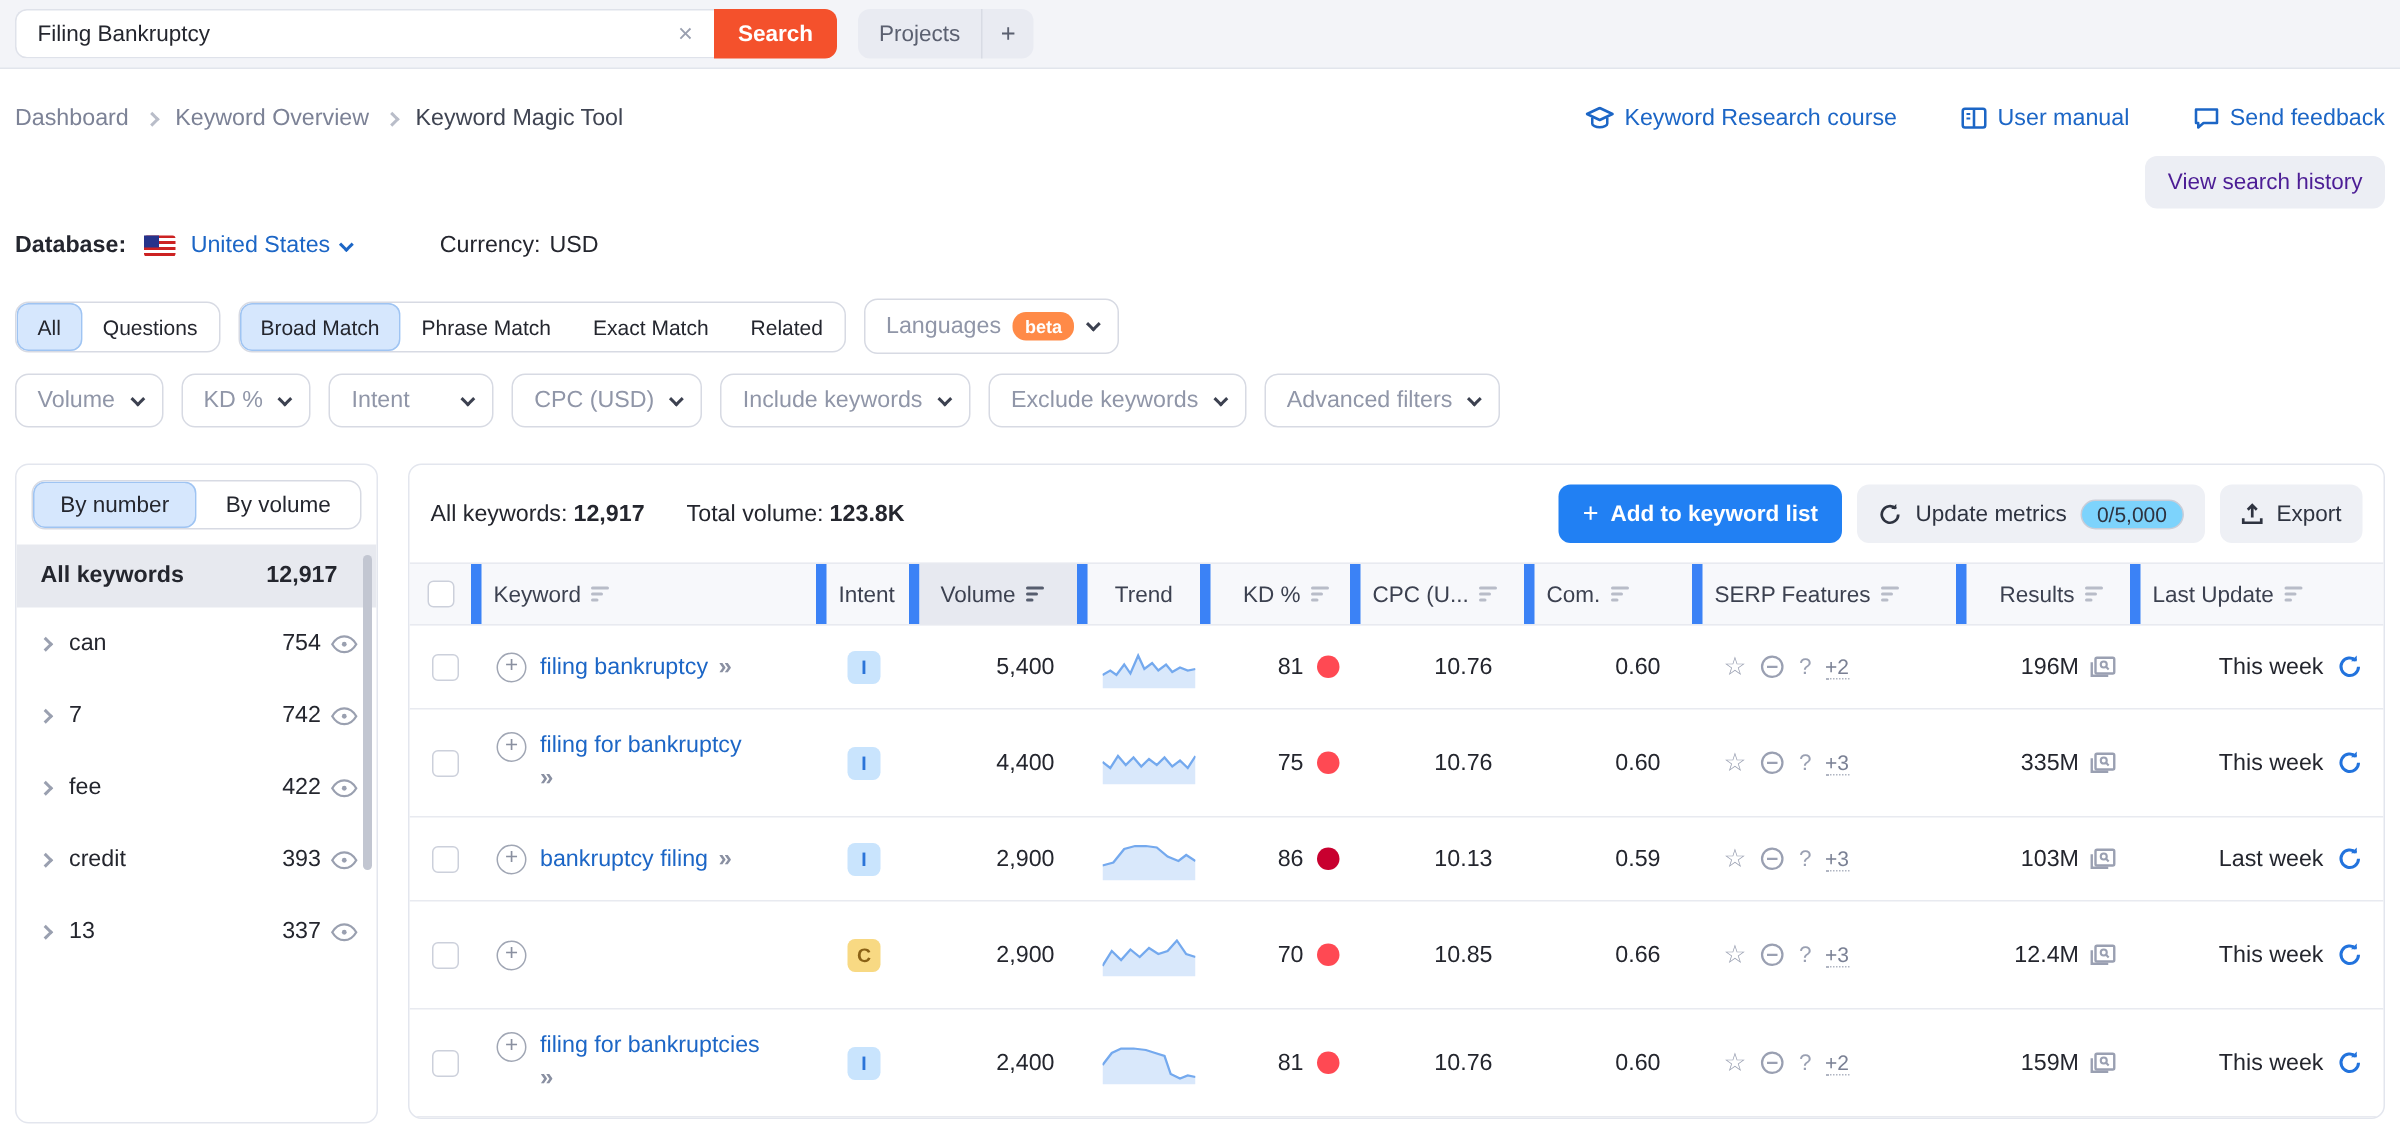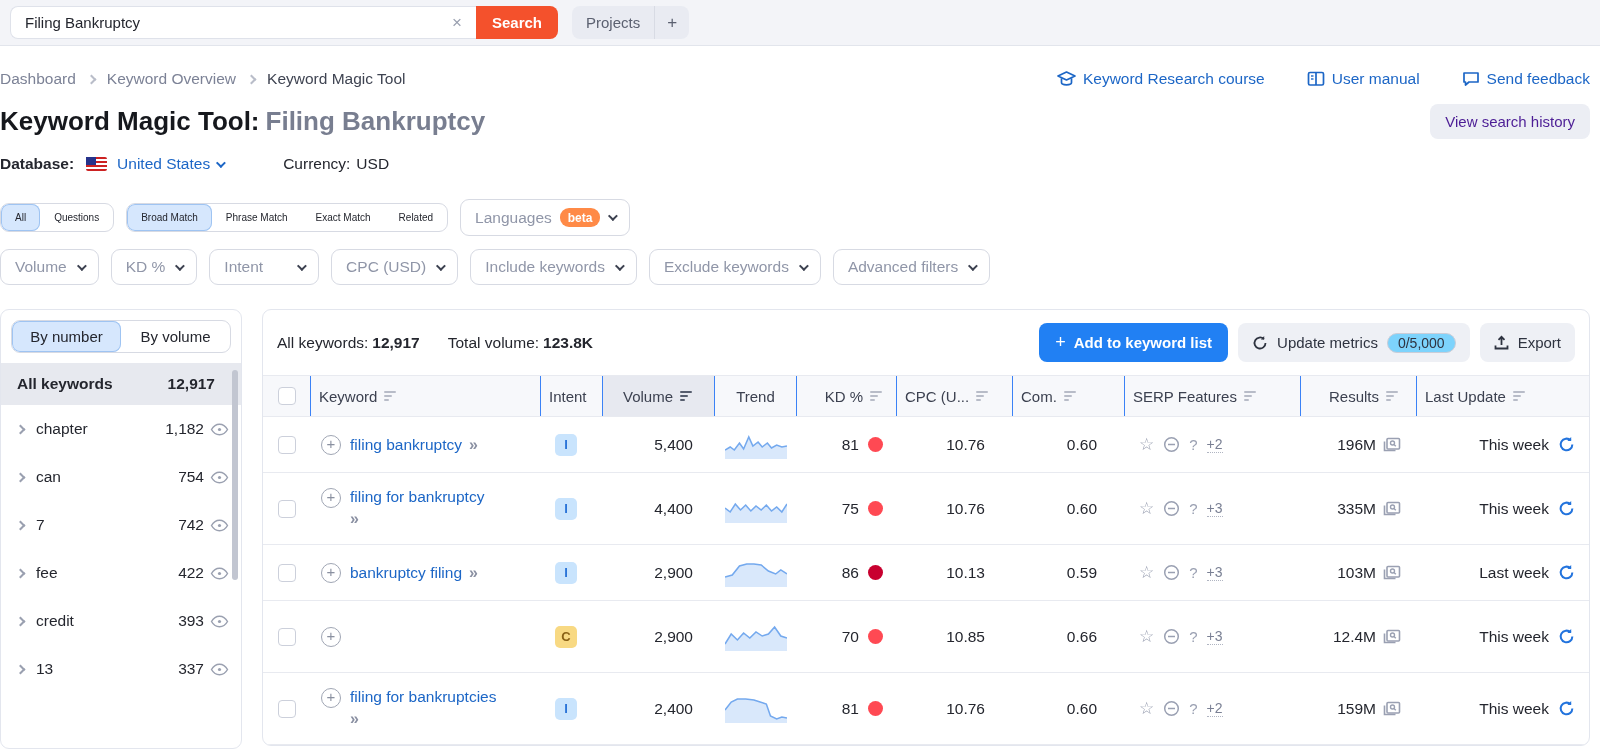--- a/index.html
+++ b/index.html
@@ -15,21 +15,21 @@
     font-size:15px; color:#24262e; }
   .search-input input { border:none; outline:none; flex:1; font:inherit; color:inherit; background:transparent; }
   .clear-x { color:#9aa0b0; font-size:17px; cursor:pointer; padding:0 4px; }
   .search-btn { background:#f4512c; color:#fff; border:none; border-radius:0 8px 8px 0;
     font-size:15px; font-weight:700; padding:0 16px; cursor:pointer; }
   .projects-group { display:flex; align-items:center; background:#e9ebf2; border-radius:8px; height:33px; }
   .projects-btn { padding:0 14px; font-size:15px; color:#5b6070; cursor:pointer; }
   .proj-divider { width:1px; height:33px; background:#d8dbe4; }
   .proj-plus { padding:0 12px; font-size:17px; color:#5b6070; cursor:pointer; }
 
-  .page { padding:0 10px 0 0; }
+  .page { padding:0 10px 0 10px; }
 
   
   .crumb-row { display:flex; align-items:center; margin-top:24px; }
   .breadcrumb { display:flex; align-items:center; gap:10px; font-size:15.5px; }
   .crumb { color:#7c8296; cursor:pointer; }
   .crumb.current { color:#3f4452; }
   .crumb-sep { width:7px; height:7px; border:solid #b9bdc9; border-width:2px 2px 0 0;
     transform:rotate(45deg); margin:0 2px; }
   .help-links { margin-left:auto; display:flex; align-items:center; gap:42px; }
   .help-link { display:flex; align-items:center; gap:7px; color:#1c66c6; font-size:15.5px; cursor:pointer; }
@@ -49,21 +49,21 @@
     background:repeating-linear-gradient(#c22 0 2px,#fff 2px 4px); position:relative; }
   .flag::after { content:""; position:absolute; left:0; top:0; width:10px; height:8px; background:#26338b; }
   .db-link { color:#1c66c6; display:flex; align-items:center; gap:6px; cursor:pointer; }
   .chev { width:7px; height:7px; border:solid currentColor; border-width:0 2px 2px 0;
     transform:rotate(45deg) translateY(-2px); display:inline-block; }
   .currency { margin-left:54px; }
 
   
   .tabs-row { display:flex; align-items:center; gap:12px; margin-top:26px; }
   .seg-group { display:flex; border:1px solid #d7dae3; border-radius:9px; overflow:hidden; background:#fff; }
-  .seg { padding:8px 14px; font-size:10px; color:#24262e; cursor:pointer; border-radius:8px; }
+  .seg { padding:8px 14px; font-size:14px; color:#24262e; cursor:pointer; border-radius:8px; }
   .seg.active { background:#d6e7fd; box-shadow:inset 0 0 0 1px #9fc4f2; }
   .lang-group { display:flex; align-items:center; gap:8px; border:1px solid #d7dae3; border-radius:9px;
     padding:8px 14px; color:#9096a8; font-size:15.5px; cursor:pointer; }
   .beta-badge { background:#ff8a47; color:#fff; font-size:12px; font-weight:700;
     border-radius:9px; padding:2.5px 8px; }
   .lang-group .chev { color:#3c4150; }
 
   
   .filters-row { display:flex; gap:12px; margin-top:13px; }
   .pill { display:flex; align-items:center; gap:10px; border:1px solid #d7dae3; border-radius:9px;
@@ -100,21 +100,21 @@
   .btn-gray { display:flex; align-items:center; gap:9px; background:#eef0f5; color:#2e3340; border:none;
     border-radius:8px; padding:8px 14px; font-size:15px; cursor:pointer; }
   .quota-pill { border:1px solid #c9cdd8; border-radius:11px; padding:1px 10px; font-size:14px; background:#7dd3fc; }
 
   
   .t-head, .t-row { display:grid;
     grid-template-columns:48px 230px 62px 112px 82px 100px 116px 112px 176px 116px 1fr;
     align-items:center; }
   .t-head { background:#f7f8fb; border-top:1px solid #e8eaf0; border-bottom:1px solid #e8eaf0;
     height:42px; font-size:15px; color:#3c4150; }
-  .h-cell { display:flex; align-items:center; gap:7px; padding:0 8px; height:100%; border-right:1px solid #3b82f6; }
+  .h-cell { display:flex; align-items:center; gap:7px; padding:0 8px; height:100%; border-right:7px solid #3b82f6; }
   .h-cell:last-child { border-right:none; }
   .h-vol { background:#e7e9f0; justify-content:flex-end; padding-right:22px; }
   .h-kd { justify-content:flex-end; padding-right:14px; }
   .h-trend { justify-content:center; }
   .h-results { justify-content:flex-end; padding-right:18px; }
   .sort-icon { display:inline-flex; flex-direction:column; gap:2px; }
   .sort-icon i { display:block; height:2px; background:#b8bcc8; border-radius:1px; }
   .sort-icon i:nth-child(1){width:12px} .sort-icon i:nth-child(2){width:8px} .sort-icon i:nth-child(3){width:5px}
   .sort-icon.active i { background:#565d6e; }
 
@@ -200,23 +200,20 @@
       <span class="help-link">
         <svg width="18" height="16" viewBox="0 0 18 16">
             <path d="M2 2h14v9H7l-3.5 3V11H2Z" fill="none" stroke="#1c66c6" stroke-width="1.7" stroke-linejoin="round"></path>
           </svg>
         <span>Send feedback</span>
       </span>
     </div>
   </div>
 
   <div class="title-row">
-    <div class="page-title">
-      <span>Keyword Magic Tool:</span><span class="q">Filing Bankruptcy</span>
-    </div>
     <button class="history-btn">View search history</button>
   </div>
 
   <div class="meta-row">
     <span class="meta-label">Database:</span>
     <span class="flag"></span>
     <span class="db-link">
       <span>United States</span>
       <span class="chev"></span>
     </span>
@@ -278,31 +275,20 @@
     <aside class="sidebar">
       <div class="side-toggle">
         <span class="seg active">By number</span>
         <span class="seg">By volume</span>
       </div>
       <div class="kw-all-row">
         <span>All keywords</span>
         <span>12,917</span>
       </div>
 
-      <div class="side-item">
-        <span class="side-chev"></span>
-        <span class="side-label">chapter</span>
-        <span class="side-count">
-            <span>1,182</span>
-          <svg class="eye" width="19" height="13" viewBox="0 0 19 13">
-              <path d="M1.5 6.5C3.5 3 6.2 1.2 9.5 1.2S15.5 3 17.5 6.5c-2 3.5-4.7 5.3-8 5.3S3.5 10 1.5 6.5Z" fill="none" stroke="#9aa0b0" stroke-width="1.5"></path>
-              <circle cx="9.5" cy="6.5" r="1.6" fill="#9aa0b0"></circle>
-            </svg>
-          </span>
-      </div>
       <div class="side-item">
         <span class="side-chev"></span>
         <span class="side-label">can</span>
         <span class="side-count">
             <span>754</span>
           <svg class="eye" width="19" height="13" viewBox="0 0 19 13">
               <path d="M1.5 6.5C3.5 3 6.2 1.2 9.5 1.2S15.5 3 17.5 6.5c-2 3.5-4.7 5.3-8 5.3S3.5 10 1.5 6.5Z" fill="none" stroke="#9aa0b0" stroke-width="1.5"></path>
               <circle cx="9.5" cy="6.5" r="1.6" fill="#9aa0b0"></circle>
             </svg>
           </span>

